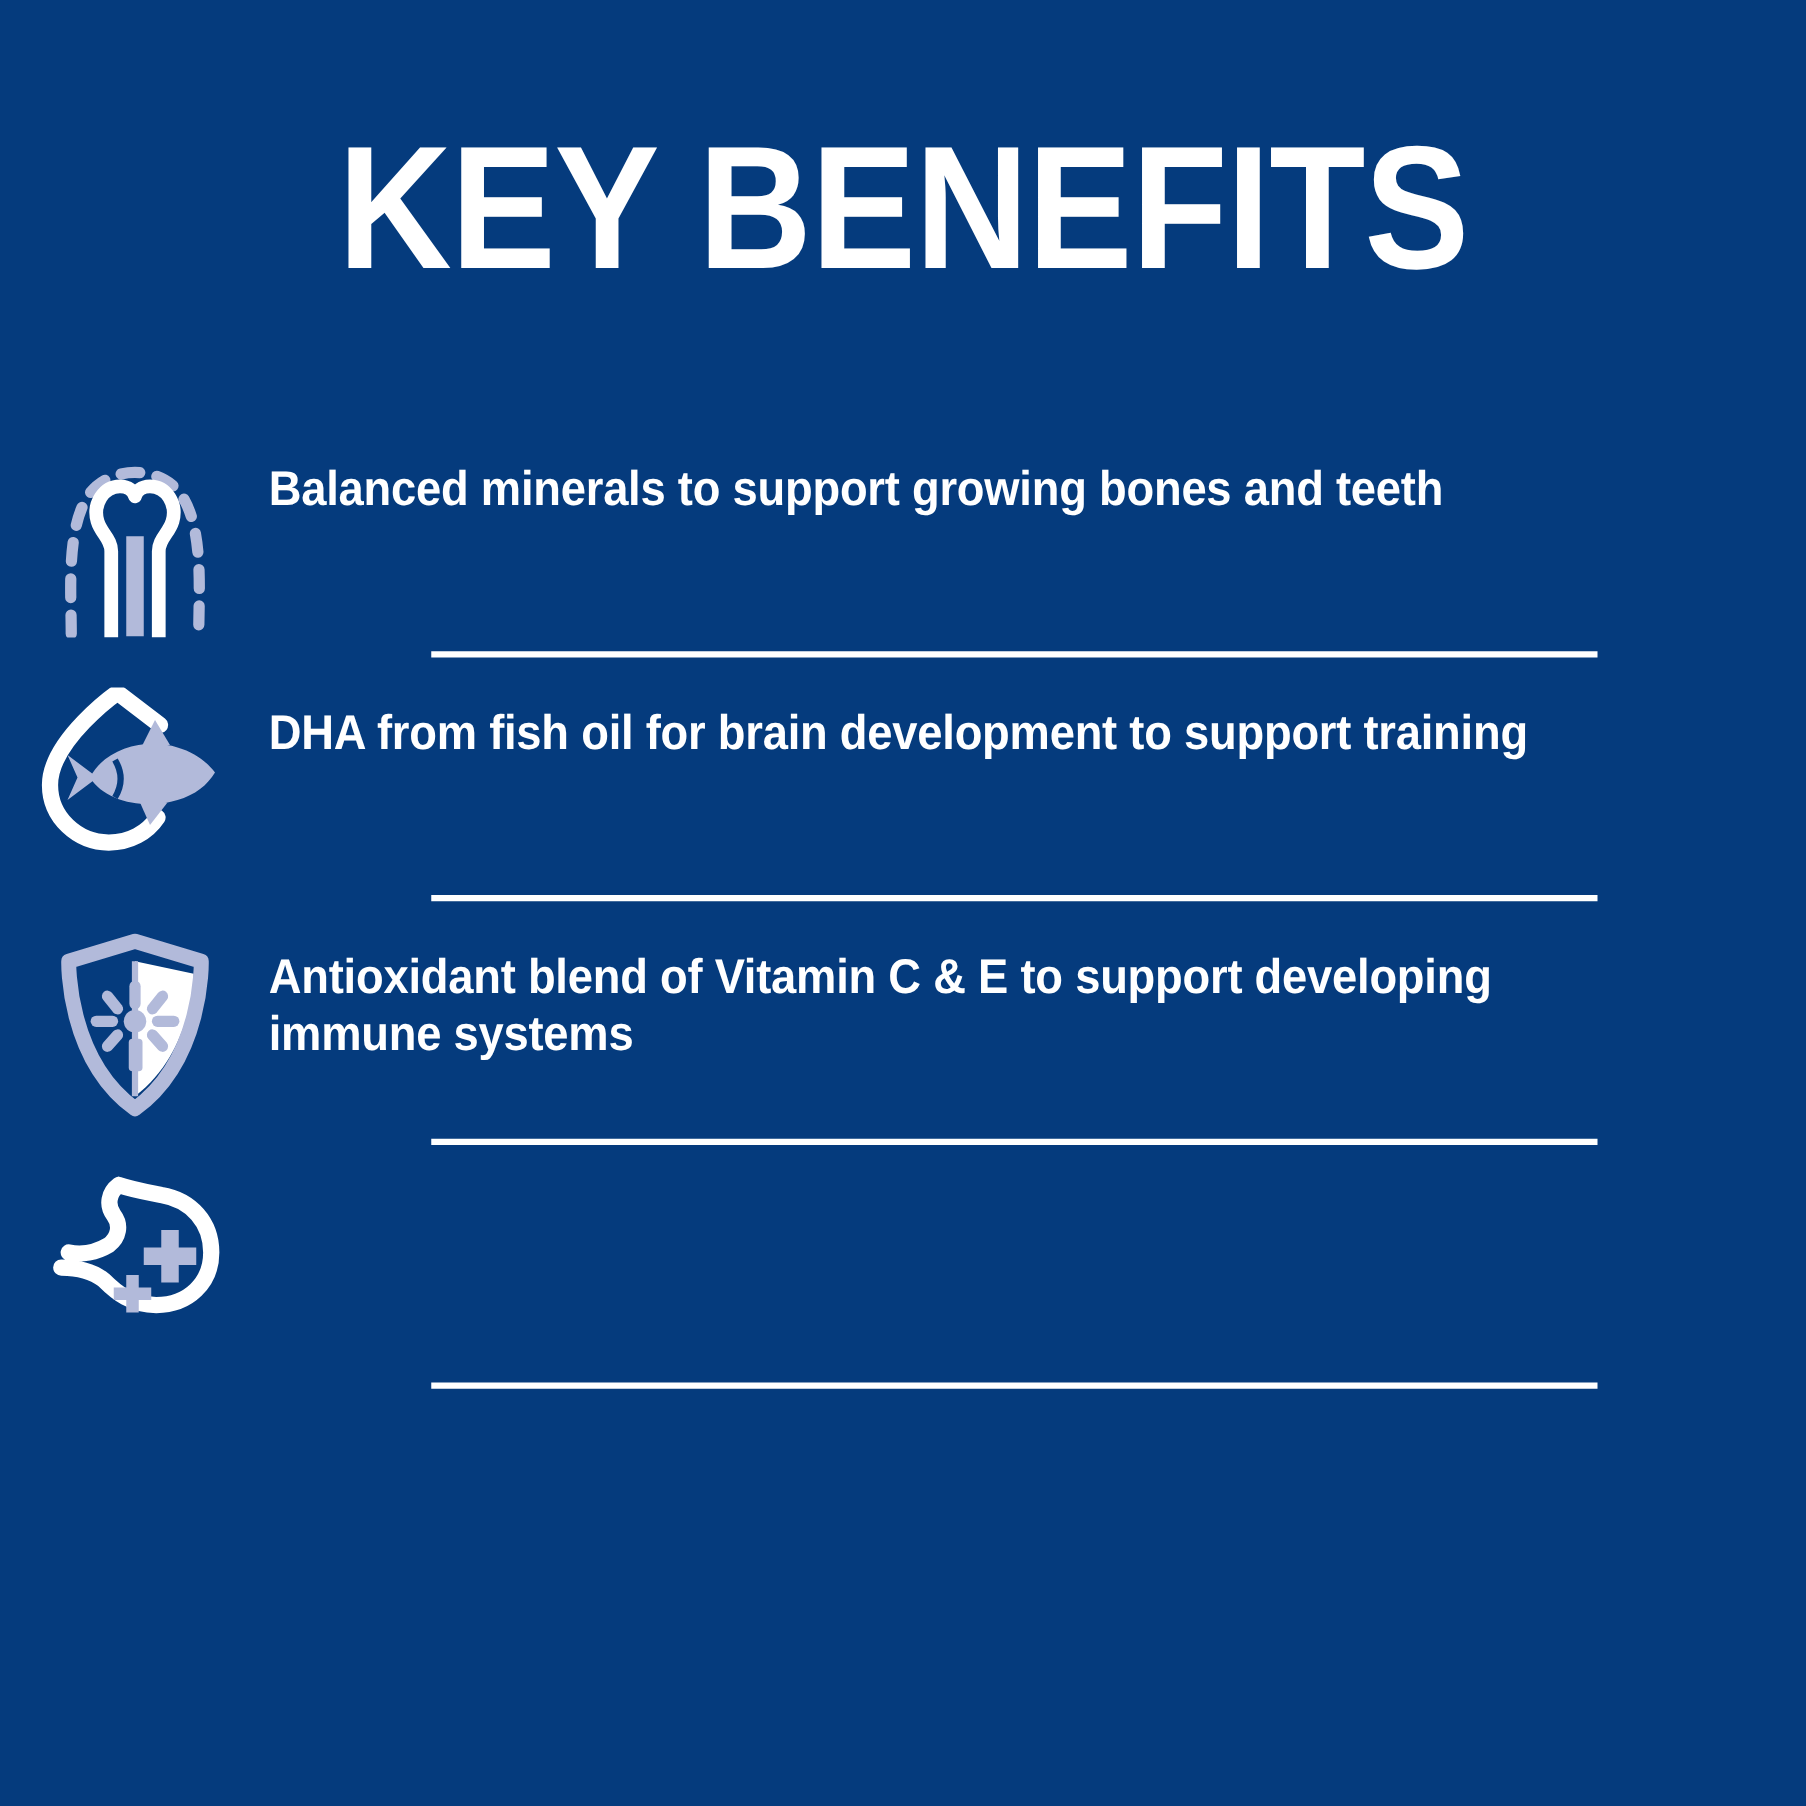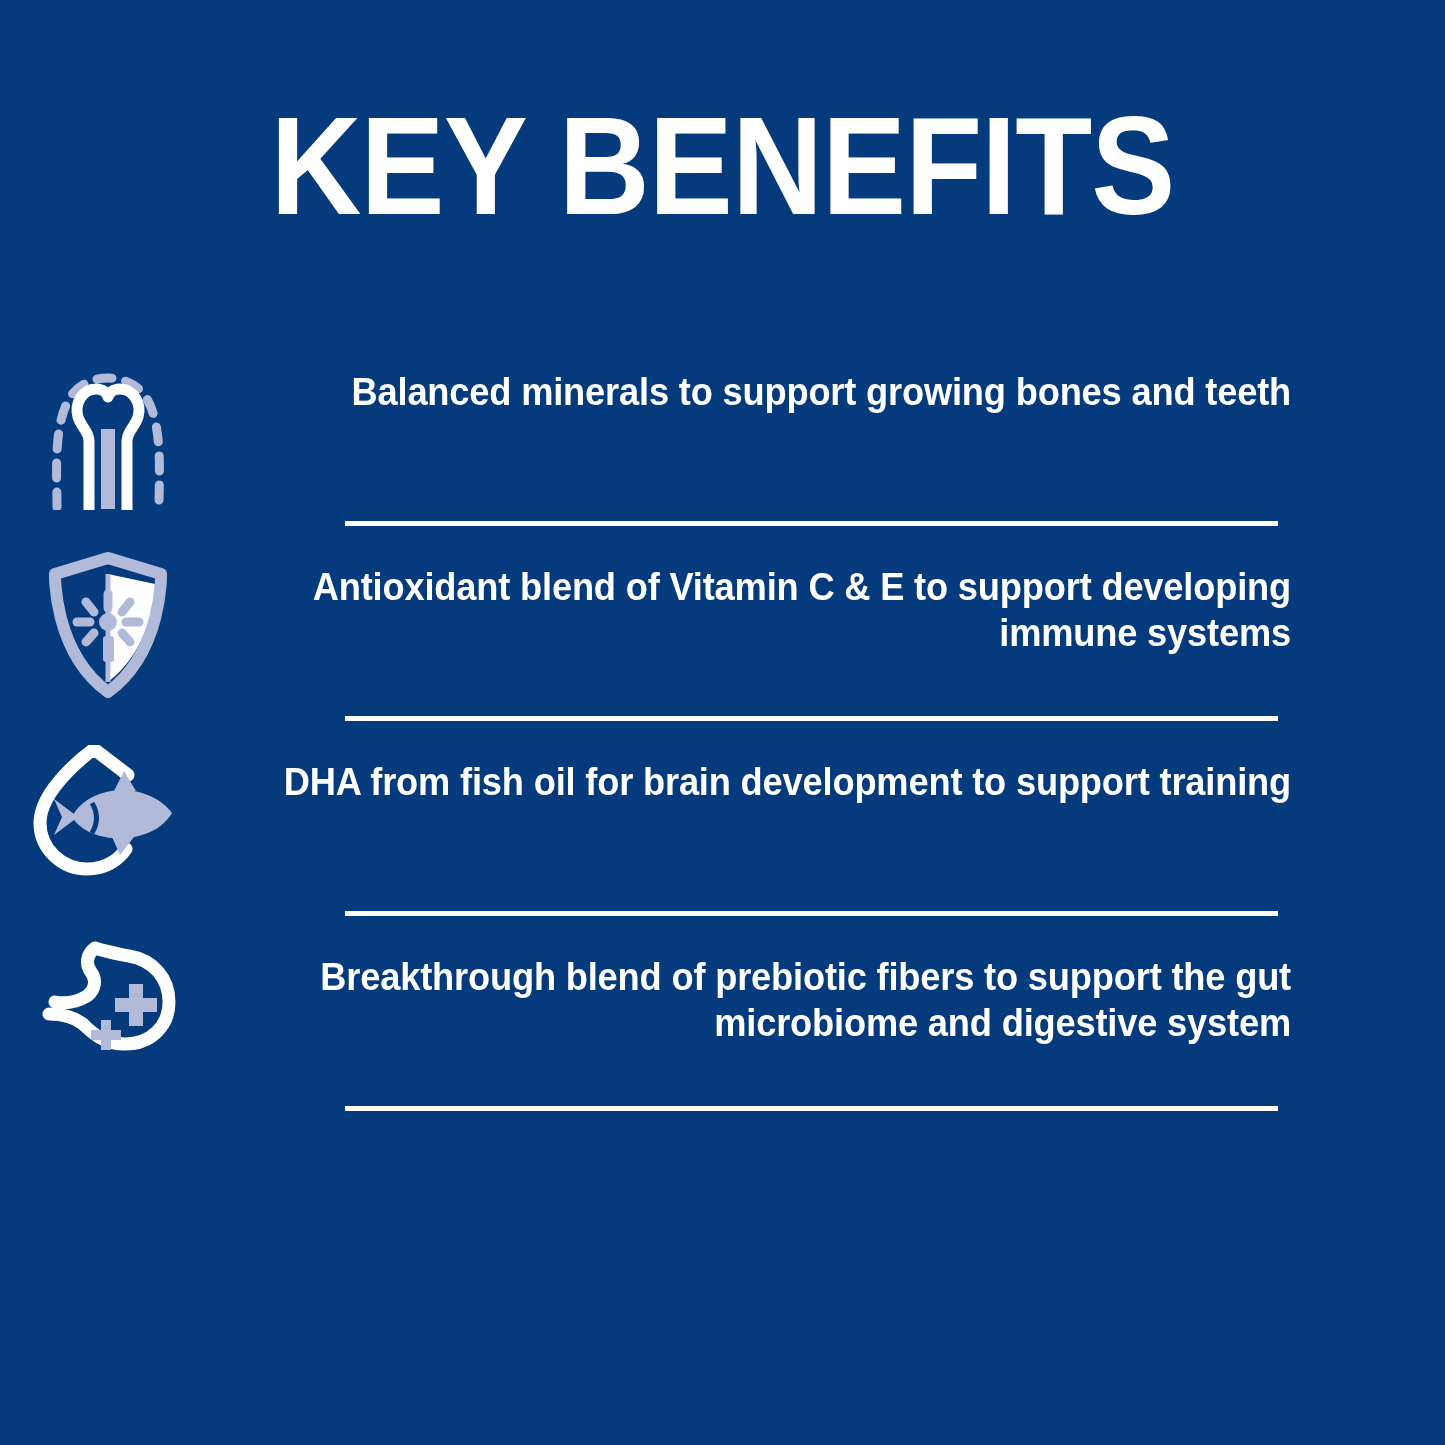--- a/index.html
+++ b/index.html
@@ -66,21 +66,20 @@
   }
 
   .icon-cell svg {
     display: block;
   }
 
   .text-cell {
     flex: 1;
     padding-right: 73px;
     padding-top: 24px;
-    text-align: right;
   }
 
   .benefit-text {
     color: #ffffff;
     font-family: "Liberation Sans", sans-serif;
     font-weight: 700;
     font-size: 39px;
     line-height: 1.18;
     letter-spacing: -0.2px;
     transform: scaleX(0.93);
@@ -126,20 +125,43 @@
                    C66 38 70 34 77 34 C90 34 99 48 95 62 C92 72 84 76 84 86 L84 155" stroke="#ffffff" stroke-width="11" stroke-linejoin="round" fill="none"></path>
         </svg>
       </div>
       <div class="text-cell">
         <div class="benefit-text">Balanced minerals to support growing bones and teeth</div>
       </div>
     </div>
 
     <div class="benefit-row">
       <div class="icon-cell">
+        <svg width="152" height="135" viewBox="0 0 152 135" fill="none">
+
+          <path d="M96 30 L62 4 C62 4 8 42 8 78 C8 104 30 124 55 124 C72 124 86 116 94 104" stroke="#ffffff" stroke-width="13" stroke-linecap="round" stroke-linejoin="round" fill="none"></path>
+
+          <path d="M40 72 C52 48 86 40 110 48 C124 52 134 60 140 68
+                   C134 78 124 86 110 90 C86 98 52 92 40 72 Z" fill="#b2bada"></path>
+
+          <path d="M46 72 L22 54 L30 72 L22 90 Z" fill="#b2bada"></path>
+
+          <path d="M82 46 L92 26 L104 46 Z" fill="#b2bada"></path>
+
+          <path d="M80 92 L88 110 L102 92 Z" fill="#b2bada"></path>
+
+          <path d="M60 58 C66 68 66 78 60 88" stroke="#053b7d" stroke-width="5" fill="none"></path>
+        </svg>
+      </div>
+      <div class="text-cell">
+        <div class="benefit-text">DHA from fish oil for brain development to support training</div>
+      </div>
+    </div>
+
+    <div class="benefit-row">
+      <div class="icon-cell">
         <svg width="130" height="150" viewBox="0 0 130 150" fill="none">
 
           <path d="M65 24 L112 34 C112 34 112 96 65 132 Z" fill="#ffffff"></path>
 
           <path d="M65 8 L118 24 C118 24 120 102 65 142 C10 102 12 24 12 24 Z" stroke="#b2bada" stroke-width="12" stroke-linejoin="round" fill="none"></path>
 
           <path d="M65 24 L65 132" stroke="#b2bada" stroke-width="5"></path>
 
           <g stroke="#b2bada" stroke-width="9" stroke-linecap="round">
             <line x1="65" y1="44" x2="65" y2="58"></line>
@@ -154,56 +176,30 @@
           <circle cx="65" cy="72" r="9" fill="#b2bada"></circle>
 
           <rect x="60" y="86" width="11" height="26" rx="3" fill="#b2bada"></rect>
         </svg>
       </div>
       <div class="text-cell">
         <div class="benefit-text">Antioxidant blend of Vitamin C &amp; E to support developing immune systems</div>
       </div>
     </div>
 
-    <div class="benefit-row">
-      <div class="icon-cell">
-        <svg width="152" height="135" viewBox="0 0 152 135" fill="none">
-
-          <path d="M96 30 L62 4 C62 4 8 42 8 78 C8 104 30 124 55 124 C72 124 86 116 94 104" stroke="#ffffff" stroke-width="13" stroke-linecap="round" stroke-linejoin="round" fill="none"></path>
-
-          <path d="M40 72 C52 48 86 40 110 48 C124 52 134 60 140 68
-                   C134 78 124 86 110 90 C86 98 52 92 40 72 Z" fill="#b2bada"></path>
-
-          <path d="M46 72 L22 54 L30 72 L22 90 Z" fill="#b2bada"></path>
-
-          <path d="M82 46 L92 26 L104 46 Z" fill="#b2bada"></path>
-
-          <path d="M80 92 L88 110 L102 92 Z" fill="#b2bada"></path>
-
-          <path d="M60 58 C66 68 66 78 60 88" stroke="#053b7d" stroke-width="5" fill="none"></path>
-        </svg>
-      </div>
-      <div class="text-cell">
-        <div class="benefit-text">DHA from fish oil for brain development to support training</div>
-      </div>
-    </div>
-
 
     <div class="benefit-row">
       <div class="icon-cell">
         <svg width="150" height="132" viewBox="0 0 150 132" fill="none">
 
           <path d="M62 8 C54 14 52 24 58 32 C64 40 62 50 54 56 C44 62 32 64 22 62
                    M16 74 C26 74 40 76 50 84 C60 94 72 104 92 104 C118 104 136 86 136 62
                    C136 38 120 20 96 16 C86 14 74 12 62 8" stroke="#ffffff" stroke-width="13" stroke-linecap="round" stroke-linejoin="round" fill="none"></path>
 
           <path d="M96 44 L110 44 L110 58 L124 58 L124 72 L110 72 L110 86 L96 86 L96 72 L82 72 L82 58 L96 58 Z" fill="#b2bada"></path>
 
           <path d="M68 80 L78 80 L78 90 L88 90 L88 100 L78 100 L78 110 L68 110 L68 100 L58 100 L58 90 L68 90 Z" fill="#b2bada"></path>
         </svg>
       </div>
-      <div class="text-cell">
-        <div class="benefit-text">Breakthrough blend of prebiotic fibers to support the gut microbiome and digestive system</div>
-      </div>
     </div>
 
   </div>
 </div>
 
 </body></html>

